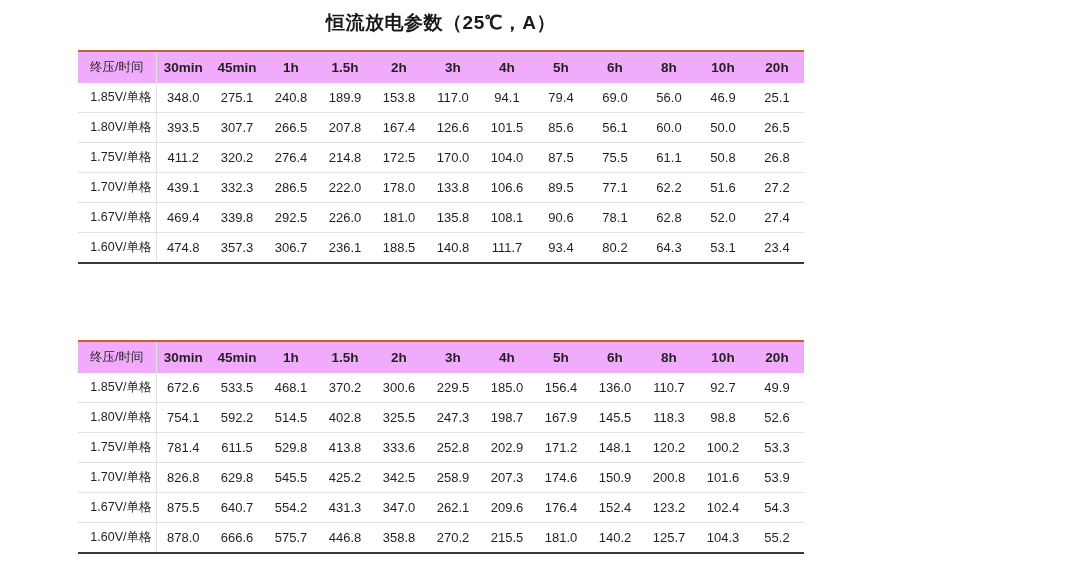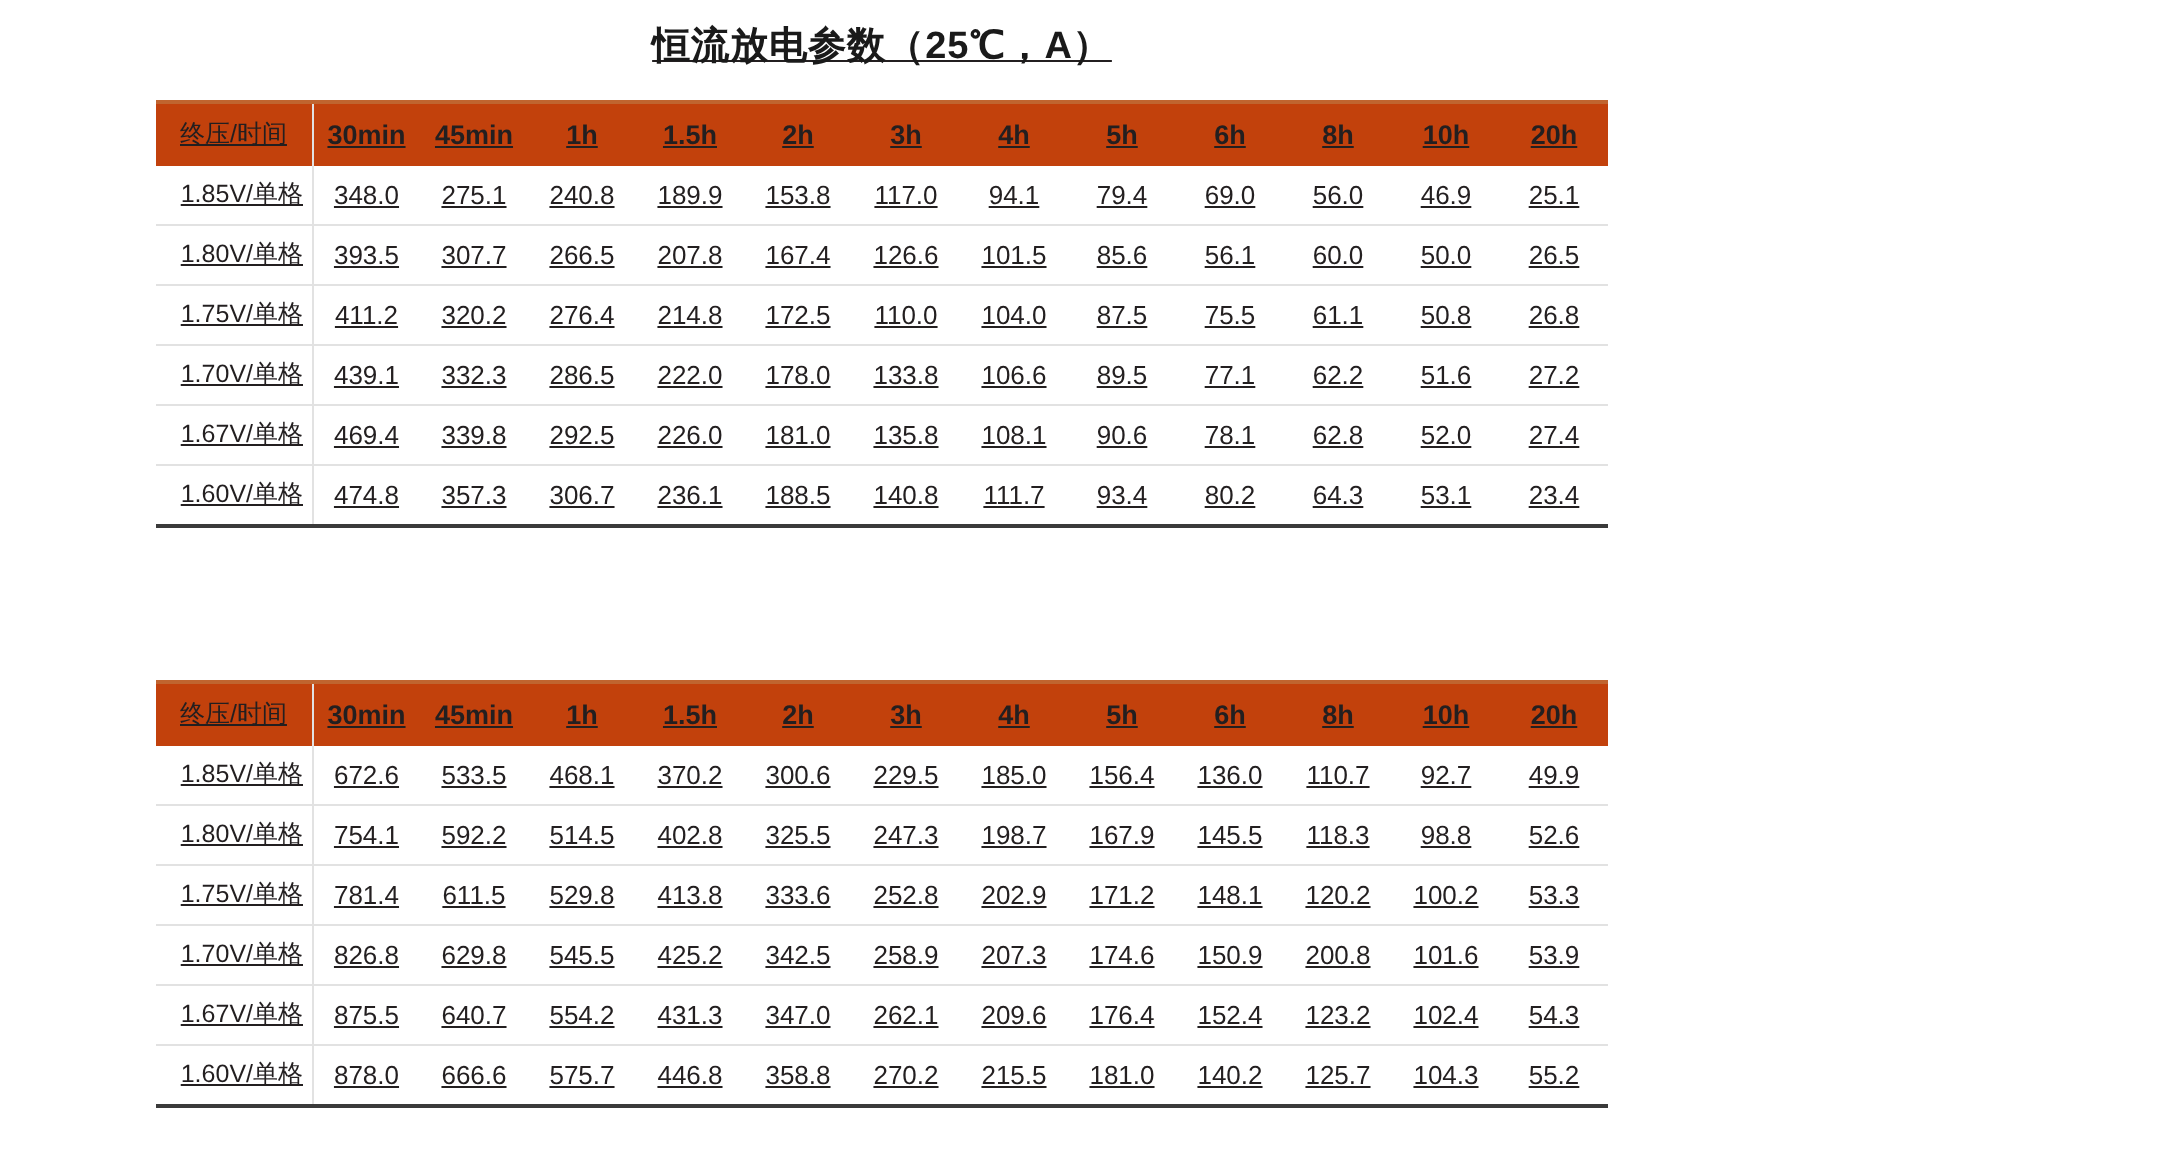--- a/index.html
+++ b/index.html
@@ -15,21 +15,20 @@
     overflow: hidden;
   }
   .page {
     position: relative;
     width: 1086px;
     height: 579px;
     box-sizing: border-box;
   }
   .section {
     width: 882px;
-    text-decoration: underline;
   }
   .section-title {
     text-align: center;
     font-size: 19px;
     font-weight: bold;
     color: #1a1a1a;
     letter-spacing: 0.5px;
   }
   .table-wrap {
     display: flex;
@@ -38,21 +37,21 @@
   table.param-table {
     border-collapse: collapse;
     table-layout: fixed;
   }
   table.param-table thead th {
     font-weight: bold;
     font-size: 13.5px;
     color: #231f20;
     padding: 7px 4px 7px 4px;
     text-align: center;
-    background: #c2410c;
+    background: #f0abfc;
     white-space: nowrap;
   }
   table.param-table thead th.first-col {
     font-weight: normal;
     font-size: 12.5px;
     text-align: center;
   }
   table.param-table tbody td {
     font-size: 13px;
     color: #231f20;
@@ -165,21 +164,21 @@
               <td>50.0</td>
               <td>26.5</td>
             </tr>
             <tr>
               <td class="first-col">1.75V/单格</td>
               <td>411.2</td>
               <td>320.2</td>
               <td>276.4</td>
               <td>214.8</td>
               <td>172.5</td>
-              <td>110.0</td>
+              <td>170.0</td>
               <td>104.0</td>
               <td>87.5</td>
               <td>75.5</td>
               <td>61.1</td>
               <td>50.8</td>
               <td>26.8</td>
             </tr>
             <tr>
               <td class="first-col">1.70V/单格</td>
               <td>439.1</td>

